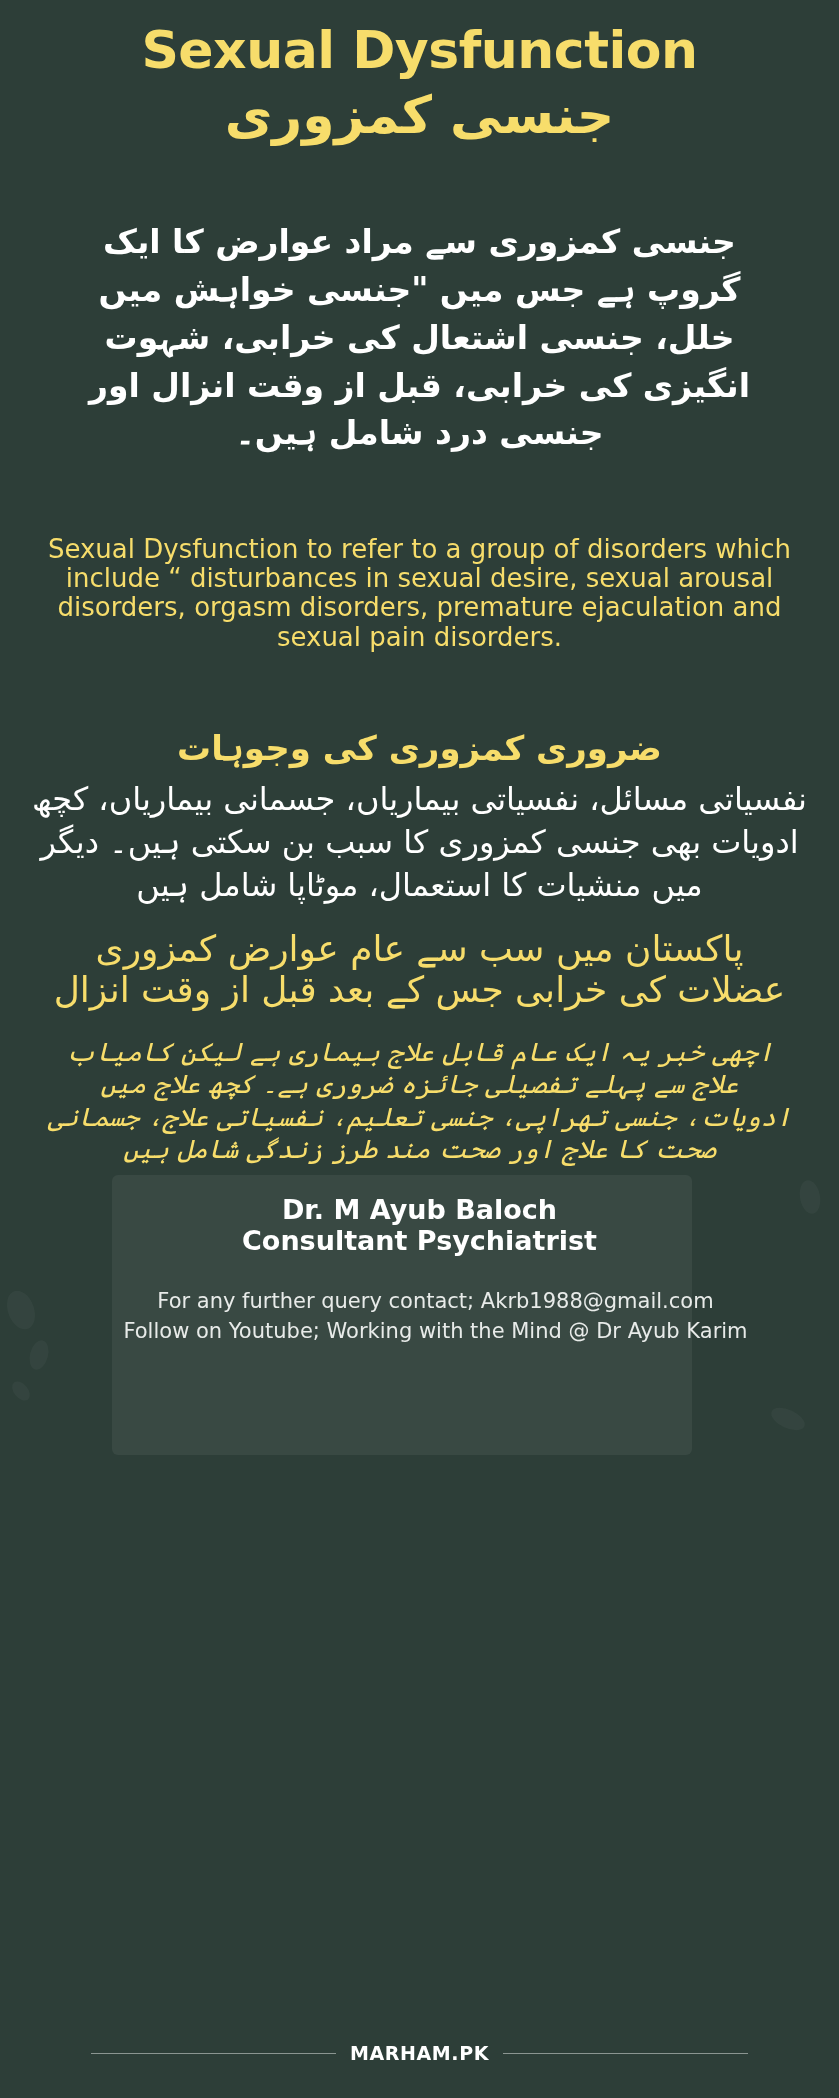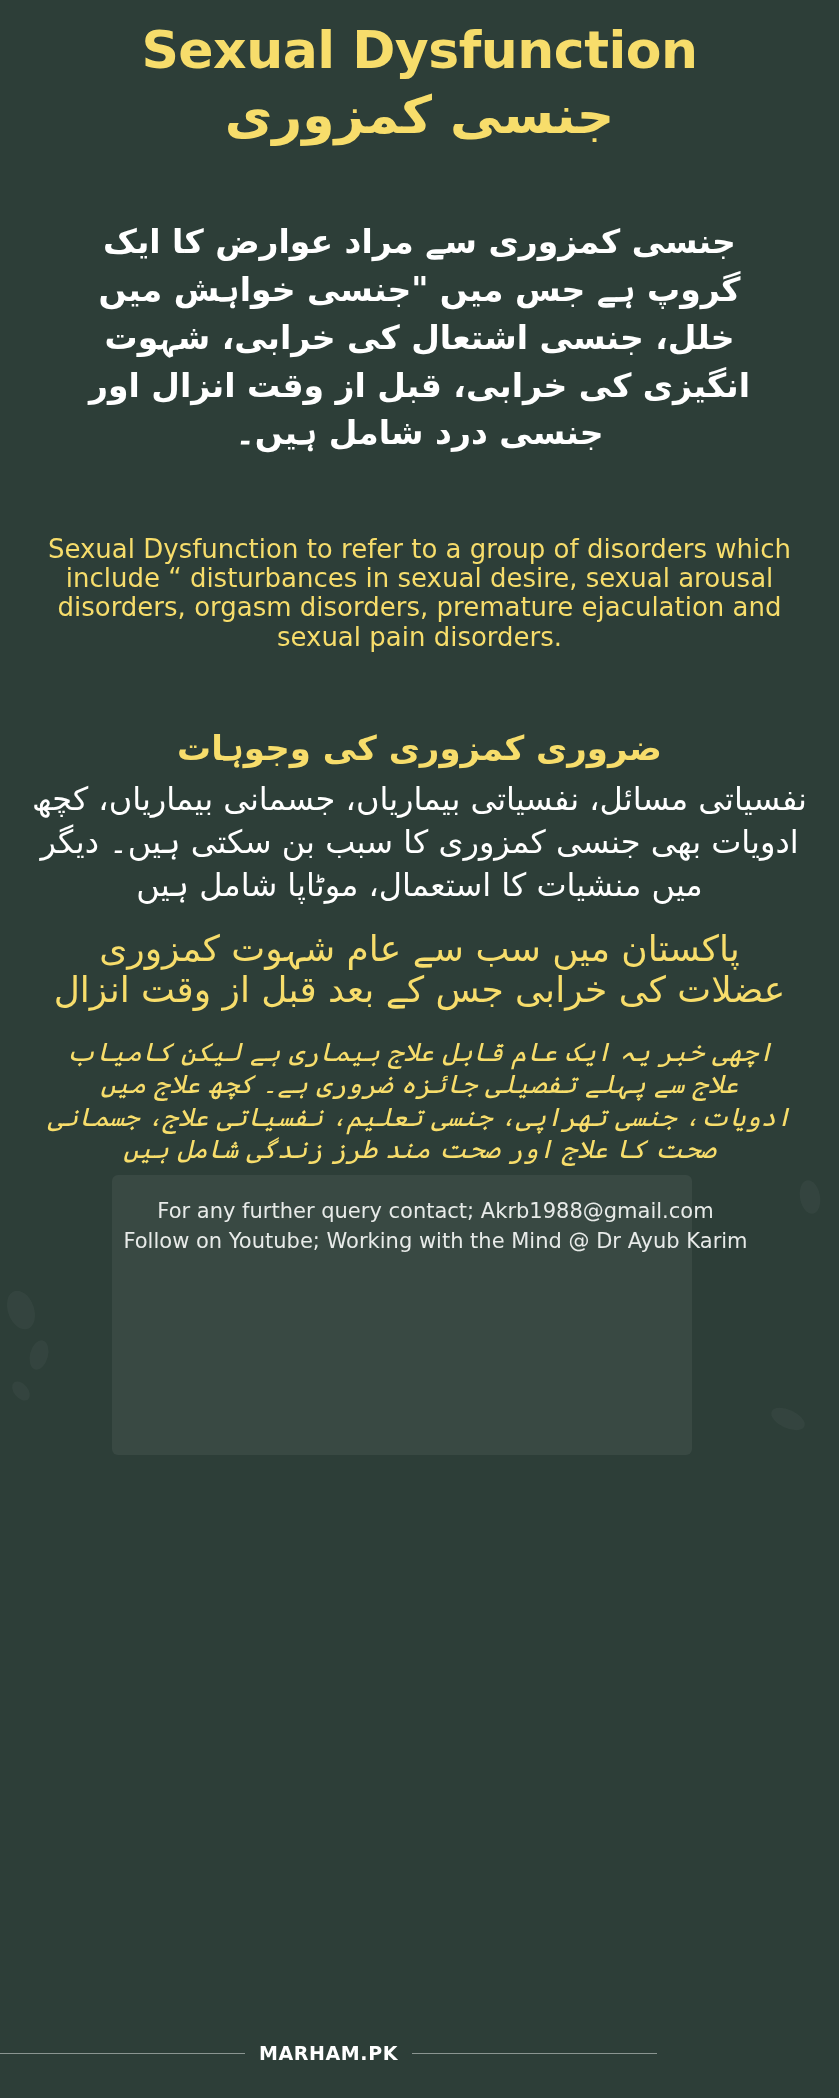--- a/index.html
+++ b/index.html
@@ -155,21 +155,21 @@
     line-height: 1.45;
   }
 
   .brand-bar {
     position: absolute;
     left: 0;
     right: 0;
     bottom: 34px;
     display: flex;
     align-items: center;
-    justify-content: flex-start;
+    justify-content: center;
     gap: 14px;
   }
   .brand-rule {
     height: 1px;
     width: 245px;
     background: rgba(255,255,255,0.45);
   }
   .brand-name {
     color: #ffffff;
     font-size: 19px;
@@ -195,26 +195,30 @@
   </div>
 
   <div class="urdu-intro">جنسی کمزوری سے مراد عوارض کا ایک گروپ ہے جس میں "جنسی خواہش میں خلل، جنسی اشتعال کی خرابی، شہوت انگیزی کی خرابی، قبل از وقت انزال اور جنسی درد  شامل ہیں۔</div>
 
   <div class="english-def">Sexual Dysfunction  to refer to a group of disorders which include “ disturbances in sexual desire, sexual arousal disorders, orgasm disorders, premature ejaculation and sexual pain disorders.</div>
 
   <div class="section-heading">ضروری کمزوری کی وجوہات</div>
 
   <div class="causes-urdu">نفسیاتی مسائل، نفسیاتی بیماریاں، جسمانی بیماریاں، کچھ ادویات بھی جنسی کمزوری کا سبب بن سکتی ہیں۔ دیگر میں منشیات کا استعمال، موٹاپا شامل ہیں</div>
 
-  <div class="common-urdu">پاکستان میں سب سے عام شہوت کمزوری عضلات کی خرابی  جس کے بعد قبل از وقت انزال</div>
+  <div class="common-urdu">پاکستان میں سب سے عام عوارض کمزوری عضلات کی خرابی  جس کے بعد قبل از وقت انزال</div>
 
   <div class="panel"></div>
 
   <div class="treatment-urdu">اچھی خبر یہ ایک عام قابل علاج بیماری ہے لیکن کامیاب علاج سے پہلے تفصیلی جائزہ ضروری ہے۔ کچھ علاج میں ادویات، جنسی تھراپی، جنسی تعلیم، نفسیاتی علاج، جسمانی صحت کا علاج اور صحت مند طرز زندگی شامل ہیں</div>
 
+  <div class="doctor-block">
+    <div class="doctor-name">Dr. M Ayub Baloch</div>
+    <div class="doctor-role">Consultant Psychiatrist</div>
+  </div>
 
   <div class="contact-block">
     <div class="contact-line">For any further query contact; Akrb1988@gmail.com</div>
     <div class="contact-line">Follow on Youtube; Working with the Mind @ Dr Ayub Karim</div>
   </div>
 
   <div class="brand-bar">
     <div class="brand-rule"></div>
     <div class="brand-name">MARHAM.PK</div>
     <div class="brand-rule"></div>

